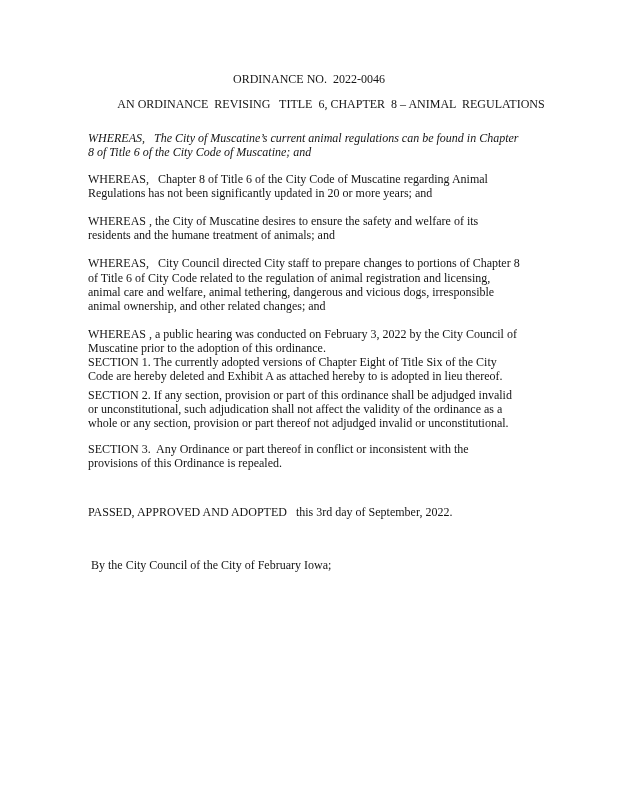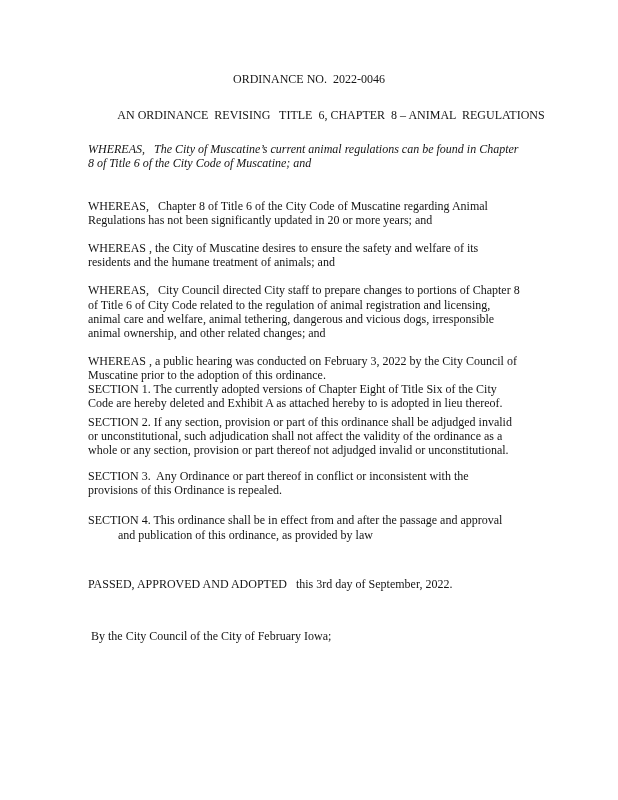--- a/index.html
+++ b/index.html
@@ -18,34 +18,34 @@
     line-height: 14.3px;
     overflow: hidden;
   }
   .doc-title {
     padding-top: 72px;
     margin: 0;
     text-align: center;
     white-space: pre;
   }
   .doc-heading {
-    margin: 22px 0 0 0;
+    margin: 11px 0 0 0;
     text-align: center;
     white-space: pre;
     padding-left: 44px;
   }
   .para {
     margin: 0;
     padding-left: 88px;
     padding-right: 0;
     white-space: pre;
   }
   
   .para-0  { margin-top: 19px; font-style: italic; }
-  .para-1  { margin-top: 29px; }
+  .para-1  { margin-top: 13px; }
   .para-2  { margin-top: 13px; }
   .para-3  { margin-top: 14px; }
   .para-4  { margin-top: 14px; }
   .para-5  { margin-top: 13px; }
   .para-6  { margin-top: 15px; }
   .para-7  { margin-top: 0; }
   .para-8  { margin-top: 4px;  }
   .para-9  { margin-top: 11px;  }
   .para-10 { margin-top: 16px; }
   .para-11 { margin-top: 35px; }
@@ -82,20 +82,18 @@
   <p class="para para-7">SECTION 1. The currently adopted versions of Chapter Eight of Title Six of the City
 Code are hereby deleted and Exhibit A as attached hereby to is adopted in lieu thereof.</p>
 
   <p class="para para-8">SECTION 2. If any section, provision or part of this ordinance shall be adjudged invalid
 or unconstitutional, such adjudication shall not affect the validity of the ordinance as a
 whole or any section, provision or part thereof not adjudged invalid or unconstitutional.</p>
 
   <p class="para para-9">SECTION 3.  Any Ordinance or part thereof in conflict or inconsistent with the
 provisions of this Ordinance is repealed.</p>
 
-  <p class="para para-10">SECTION 4. This ordinance shall be in effect from and after the passage and approval
-          and publication of this ordinance, as provided by law</p>
 
   <p class="para para-11">PASSED, APPROVED AND ADOPTED   this 3rd day of September, 2022.</p>
 
   <p class="para para-12"> By the City Council of the City of February Iowa;</p>
 
 </div>
 
 </body></html>

